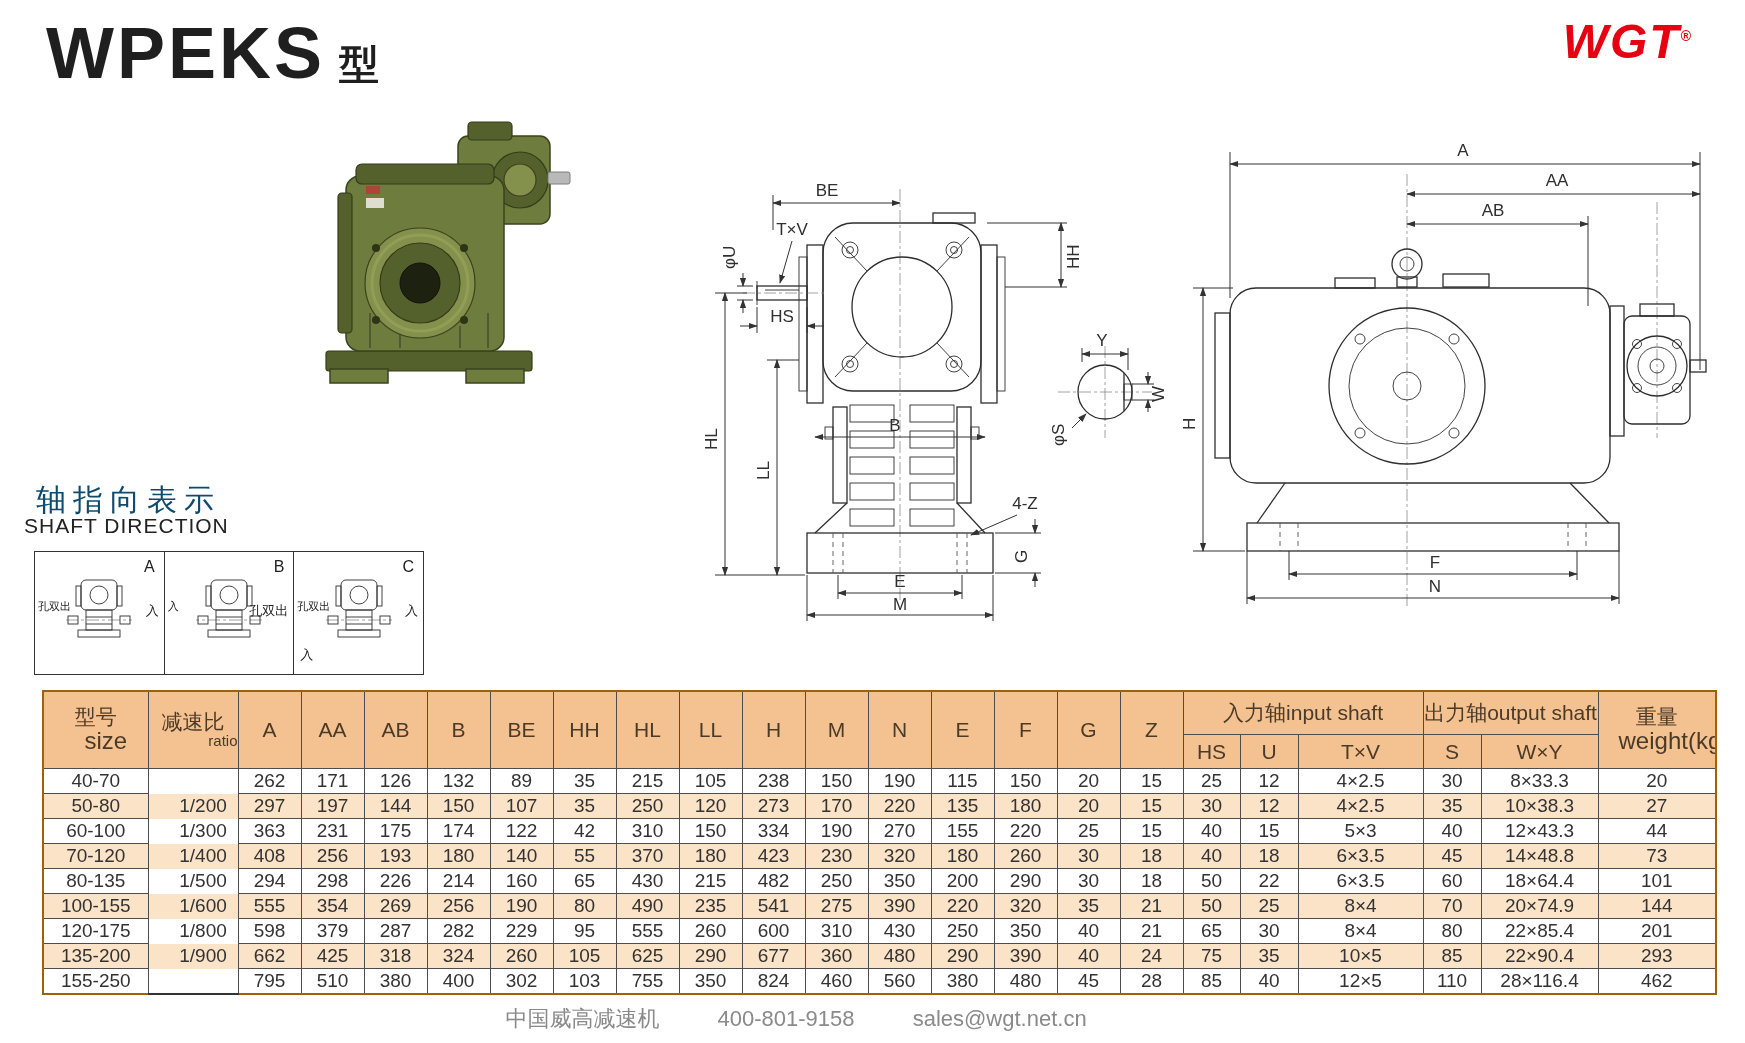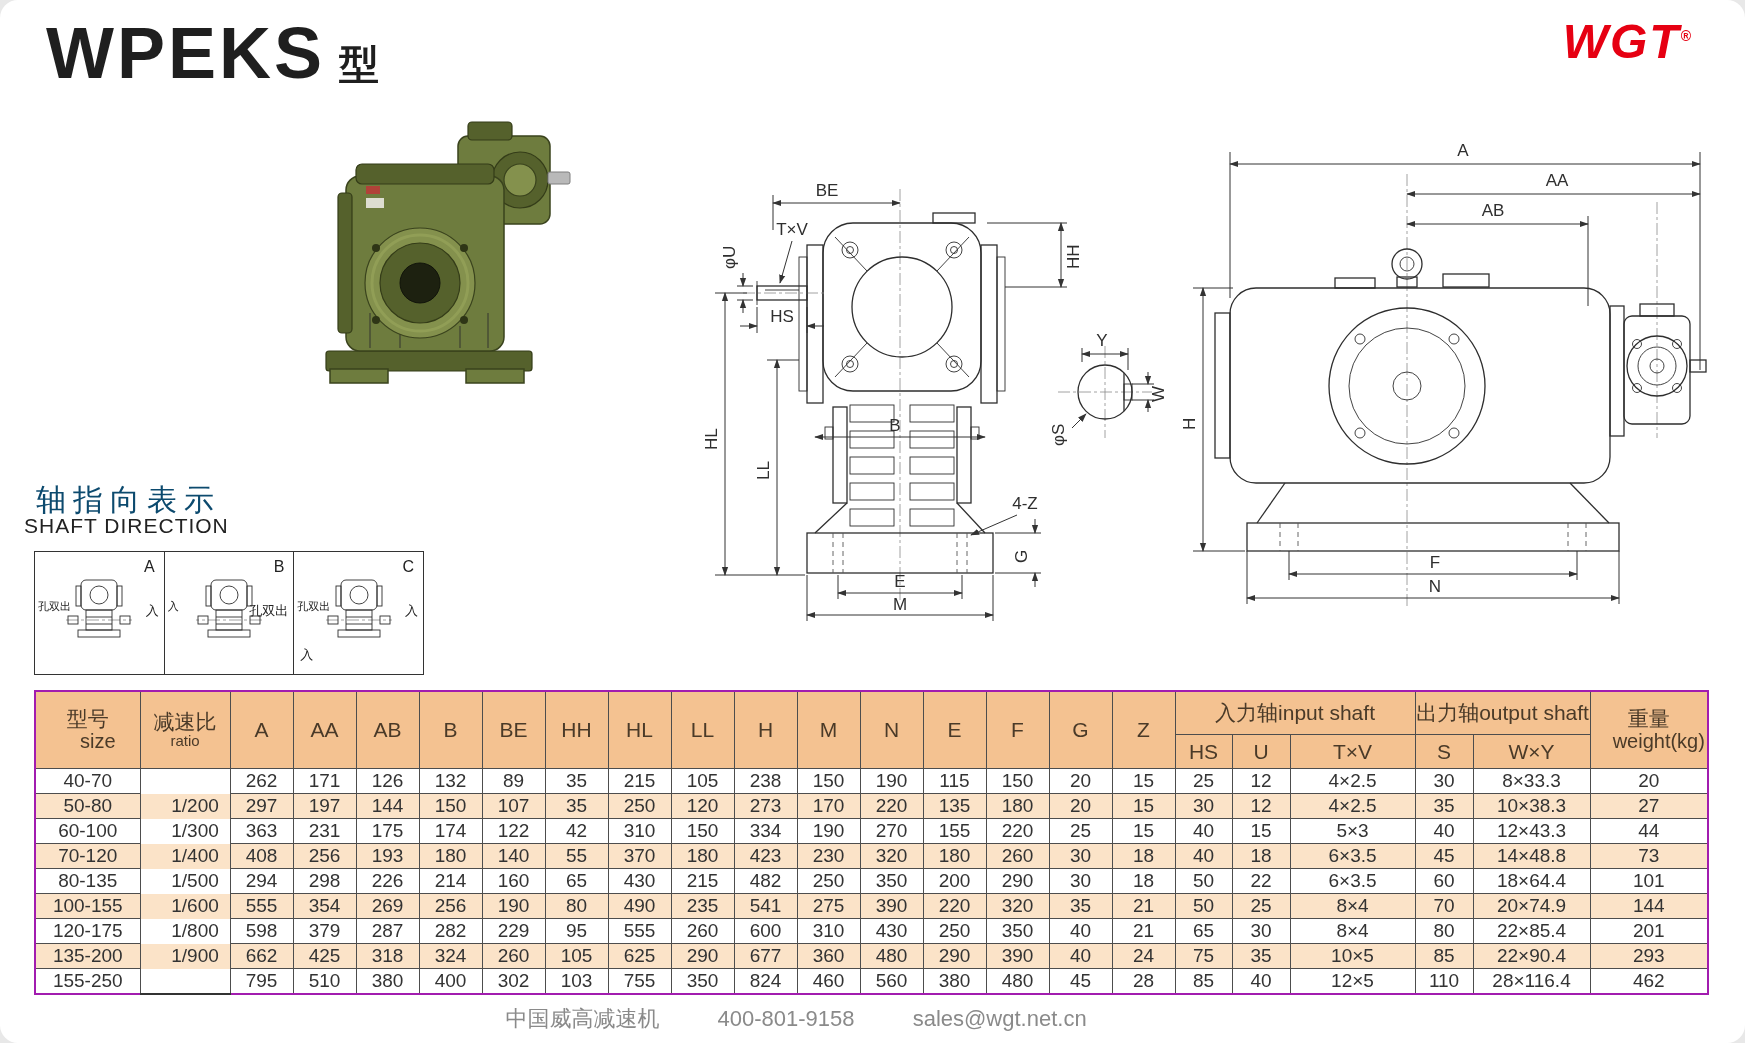--- a/index.html
+++ b/index.html
@@ -1,18 +1,18 @@
 <!DOCTYPE html>
 <html><head>
 <meta charset="utf-8">
 <style>
   html,body { margin:0; padding:0; background:#e8e8e8; }
   .page {
     position:relative; width:1745px; height:1043px; background:#ffffff;
-    font-family:"Liberation Sans", sans-serif; color:#333; overflow:hidden; margin:0 auto;border-radius:18px;
+    font-family:"Liberation Sans", sans-serif; color:#333; overflow:hidden; margin:0 auto;
   }
   
   .title { position:absolute; left:46px; top:12px; white-space:nowrap; }
   .title .main { font-size:72px; font-weight:bold; color:#1f1f1f; letter-spacing:3px; }
   .title .suffix { font-size:40px; font-weight:bold; color:#1f1f1f; margin-left:14px; }
   .logo { position:absolute; right:52px; top:14px; color:#e60012; font-size:48px;
           font-weight:bold; font-style:italic; letter-spacing:2px; white-space:nowrap; }
   .logo sup { font-size:14px; font-style:normal; vertical-align:super; }
   
   svg { position:absolute; overflow:visible; }
@@ -33,30 +33,30 @@
                border:1.5px solid #333; display:flex; }
   .sd-cell { position:relative; flex:1; border-right:1.5px solid #333; }
   .sd-cell:last-child { border-right:none; }
   .sd-letter { position:absolute; top:6px; right:9px; font-size:16px; color:#222; }
   .sd-left  { position:absolute; left:3px; top:48px; font-size:11px; color:#222; line-height:1.2; }
   .sd-left2 { position:absolute; left:6px; bottom:10px; font-size:13px; color:#222; }
   .sd-right { position:absolute; right:5px; top:50px; font-size:13px; color:#222; }
   .sd-glyph { position:absolute; left:50%; top:52%; transform:translate(-50%,-50%); }
   .sd-glyph.mir { transform:translate(-50%,-50%) scaleX(-1); }
   
-  .spec-table { position:absolute; left:34px; top:690px; border-collapse:collapse;
-                table-layout:fixed; width:1332px; border:2px solid #a21caf; }
+  .spec-table { position:absolute; left:42px; top:690px; border-collapse:collapse;
+                table-layout:fixed; width:1332px; border:2px solid #a16207; }
   .spec-table th, .spec-table td { border:1px solid #4d4d4d; text-align:center;
                 vertical-align:middle; padding:0; overflow:hidden; white-space:nowrap; }
   .spec-table thead th { background:#f4c291; color:#4a3a28; font-weight:normal; font-size:21px; }
   .spec-table thead tr:first-child th { height:42px; }
   .spec-table thead tr:last-child  th { height:33px; }
   .spec-table thead .cn { font-size:21px; line-height:1.05; }
-  .spec-table thead .en { font-size:20px; line-height:1.05;padding-left:20px; }
-  .spec-table thead .en-sm { font-size:15px; line-height:1.05; }
+  .spec-table thead .en { font-size:24px; line-height:1.05;padding-left:20px; }
+  .spec-table thead .en-sm { font-size:15px; line-height:1.05;text-align:right; }
   .spec-table tbody td { font-size:19px; height:24px; color:#333; background:#fff; }
   .spec-table tbody tr.alt td { background:#fbe3c8; }
   .spec-table tbody td.ratio-cell { background:#fff; border-top:hidden; border-bottom:hidden;padding-left:20px; }
   .spec-table tbody tr:first-child td.ratio-cell { border-top:1px solid #4d4d4d; }
   .spec-table tbody tr:last-child  td.ratio-cell { border-bottom:2px solid #333; }
   
   .footer { position:absolute; left:16px; top:1004px; width:1560px; text-align:center;
             color:#8a8a8a; font-size:22px; }
   .footer span { margin:0 26px; }
 </style>

